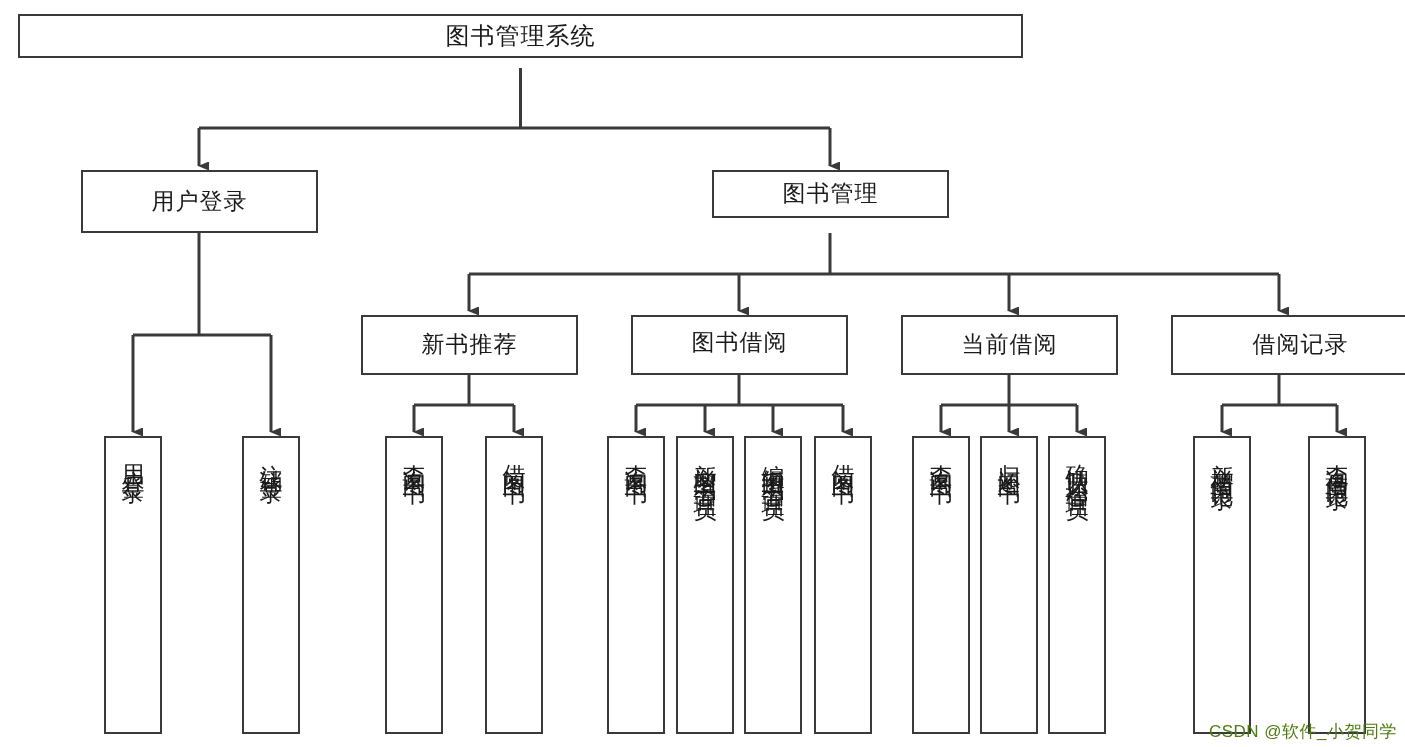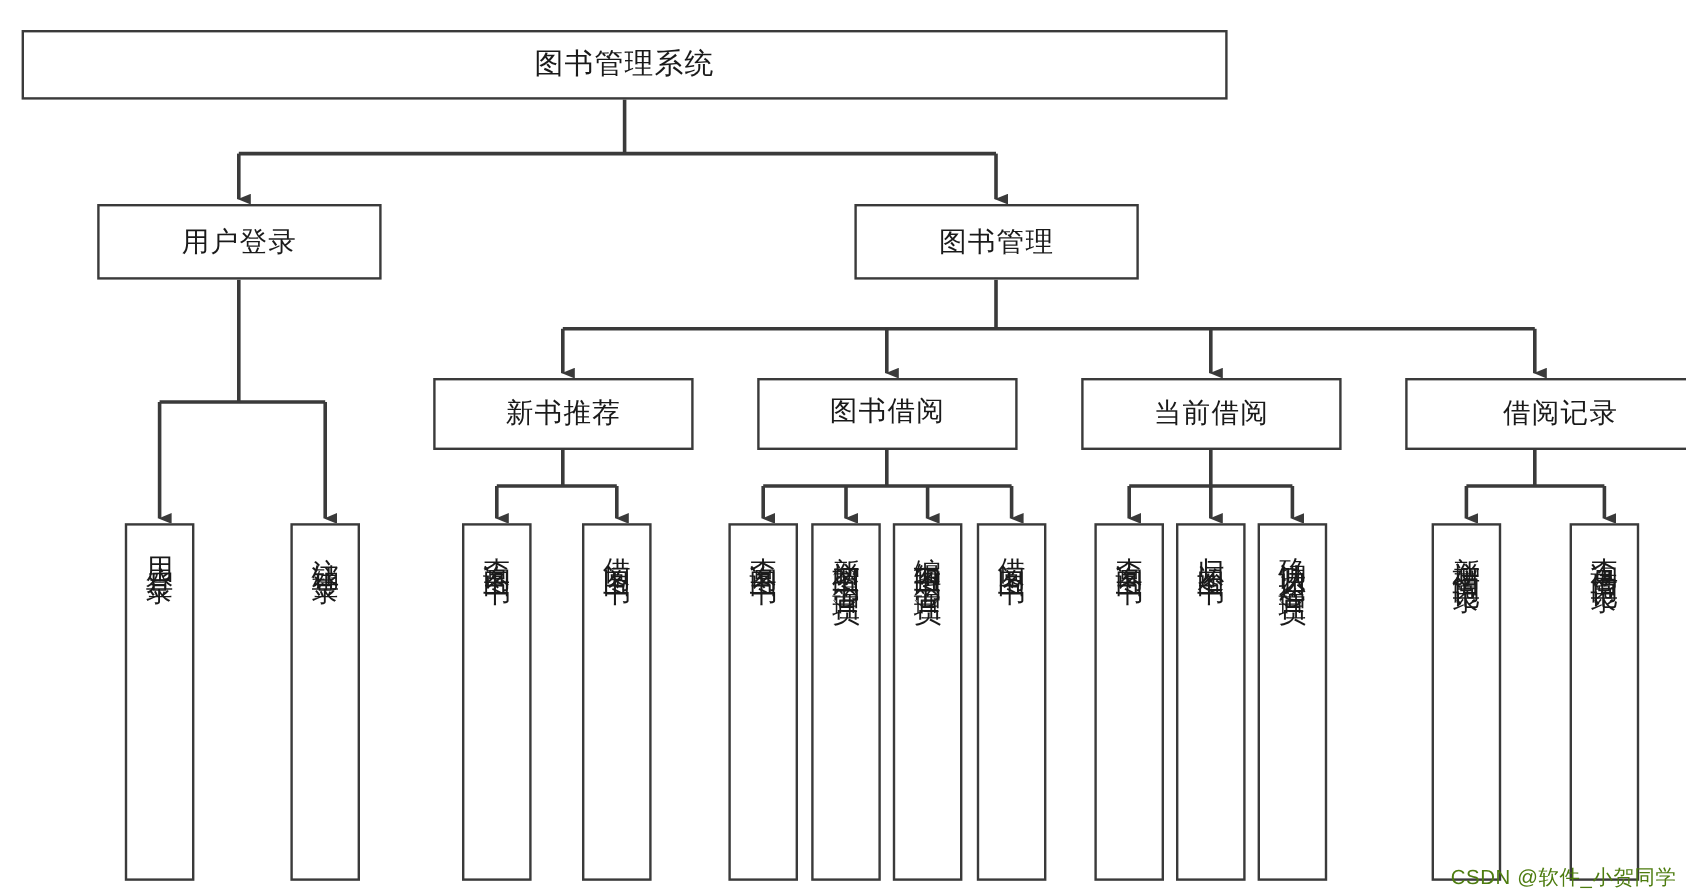--- a/index.html
+++ b/index.html
@@ -129,28 +129,28 @@
       <path d="M 1009 405 L 1009 432" marker-end="url(#arrowhead)"></path>
       <path d="M 1077 405 L 1077 432" marker-end="url(#arrowhead)"></path>
 
       <path d="M 1279 375 L 1279 405"></path>
       <path d="M 1222 405 L 1337 405"></path>
       <path d="M 1222 405 L 1222 432" marker-end="url(#arrowhead)"></path>
       <path d="M 1337 405 L 1337 432" marker-end="url(#arrowhead)"></path>
     </g>
   </svg>
 
-  <div class="node root horiz" style="left:18px; top:14px; width:1005px; height:58px;margin-top:11px;">
+  <div class="node root horiz" style="left:18px; top:14px; width:1005px; height:44px;">
     <span class="node-label">图书管理系统</span>
   </div>
 
   <div class="node horiz" style="left:81px; top:170px; width:237px; height:63px;">
     <span class="node-label">用户登录</span>
   </div>
-  <div class="node horiz" style="left:712px; top:170px; width:237px; height:63px;">
+  <div class="node horiz" style="left:712px; top:170px; width:237px; height:48px;">
     <span class="node-label">图书管理</span>
   </div>
 
   <div class="node horiz" style="left:361px; top:315px; width:217px; height:60px;">
     <span class="node-label">新书推荐</span>
   </div>
   <div class="node horiz" style="left:631px; top:315px; width:217px; height:60px;font-family:Liberation Mono, monospace;">
     <span class="node-label">图书借阅</span>
   </div>
   <div class="node horiz" style="left:901px; top:315px; width:217px; height:60px;">

